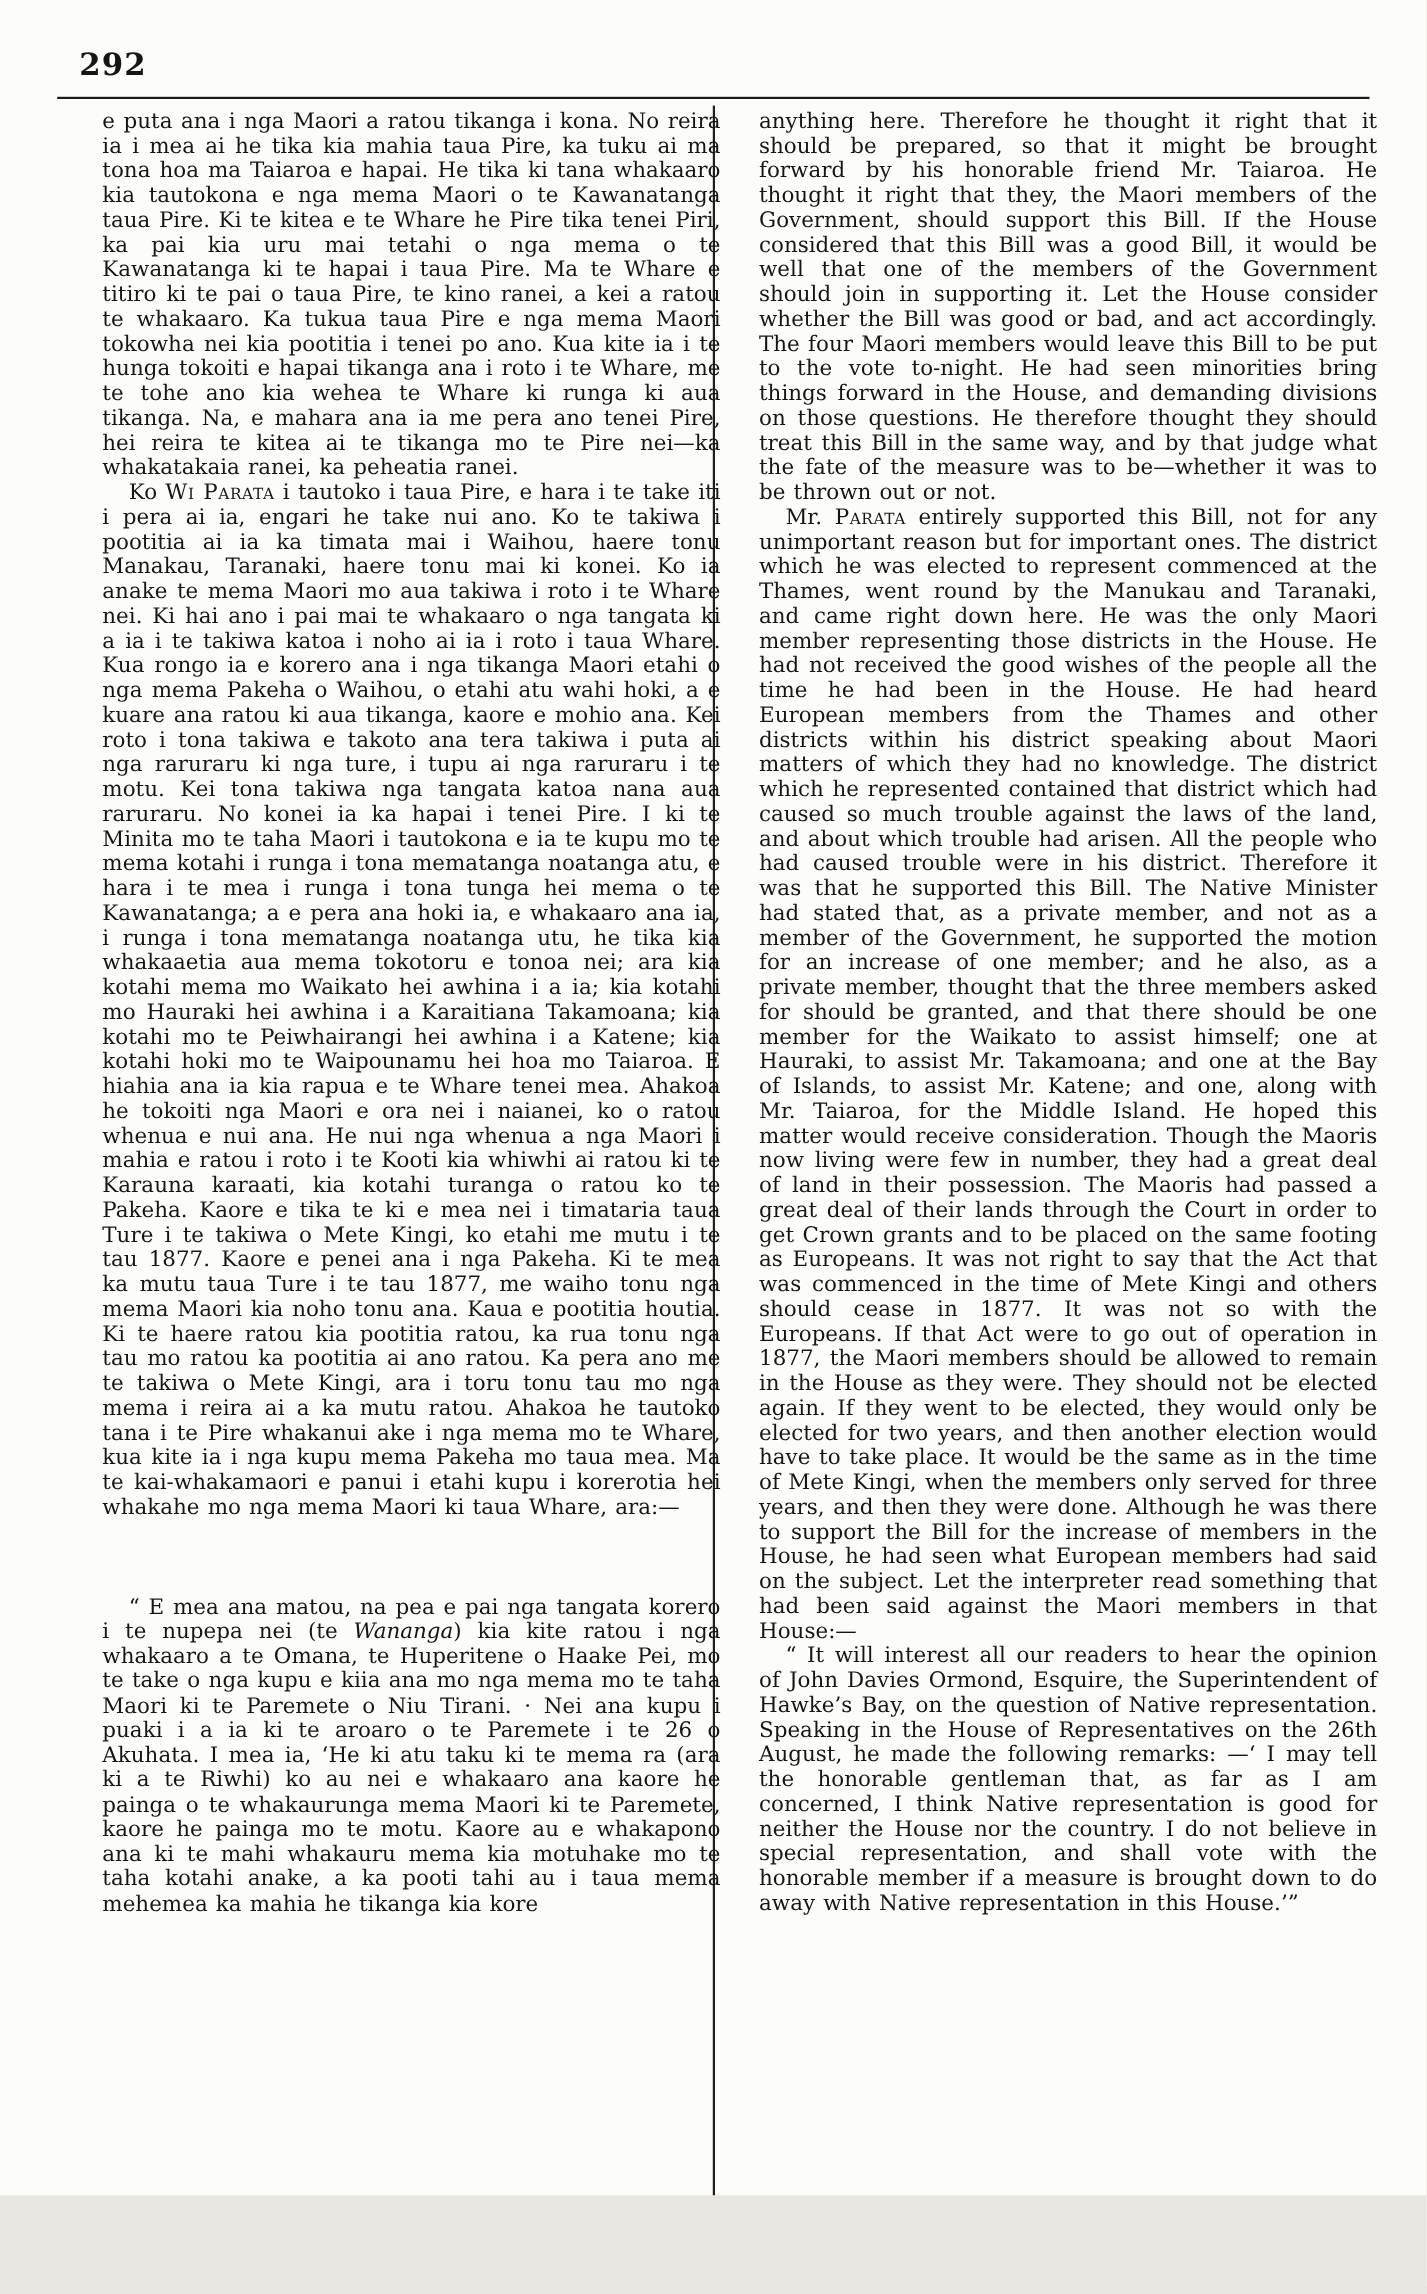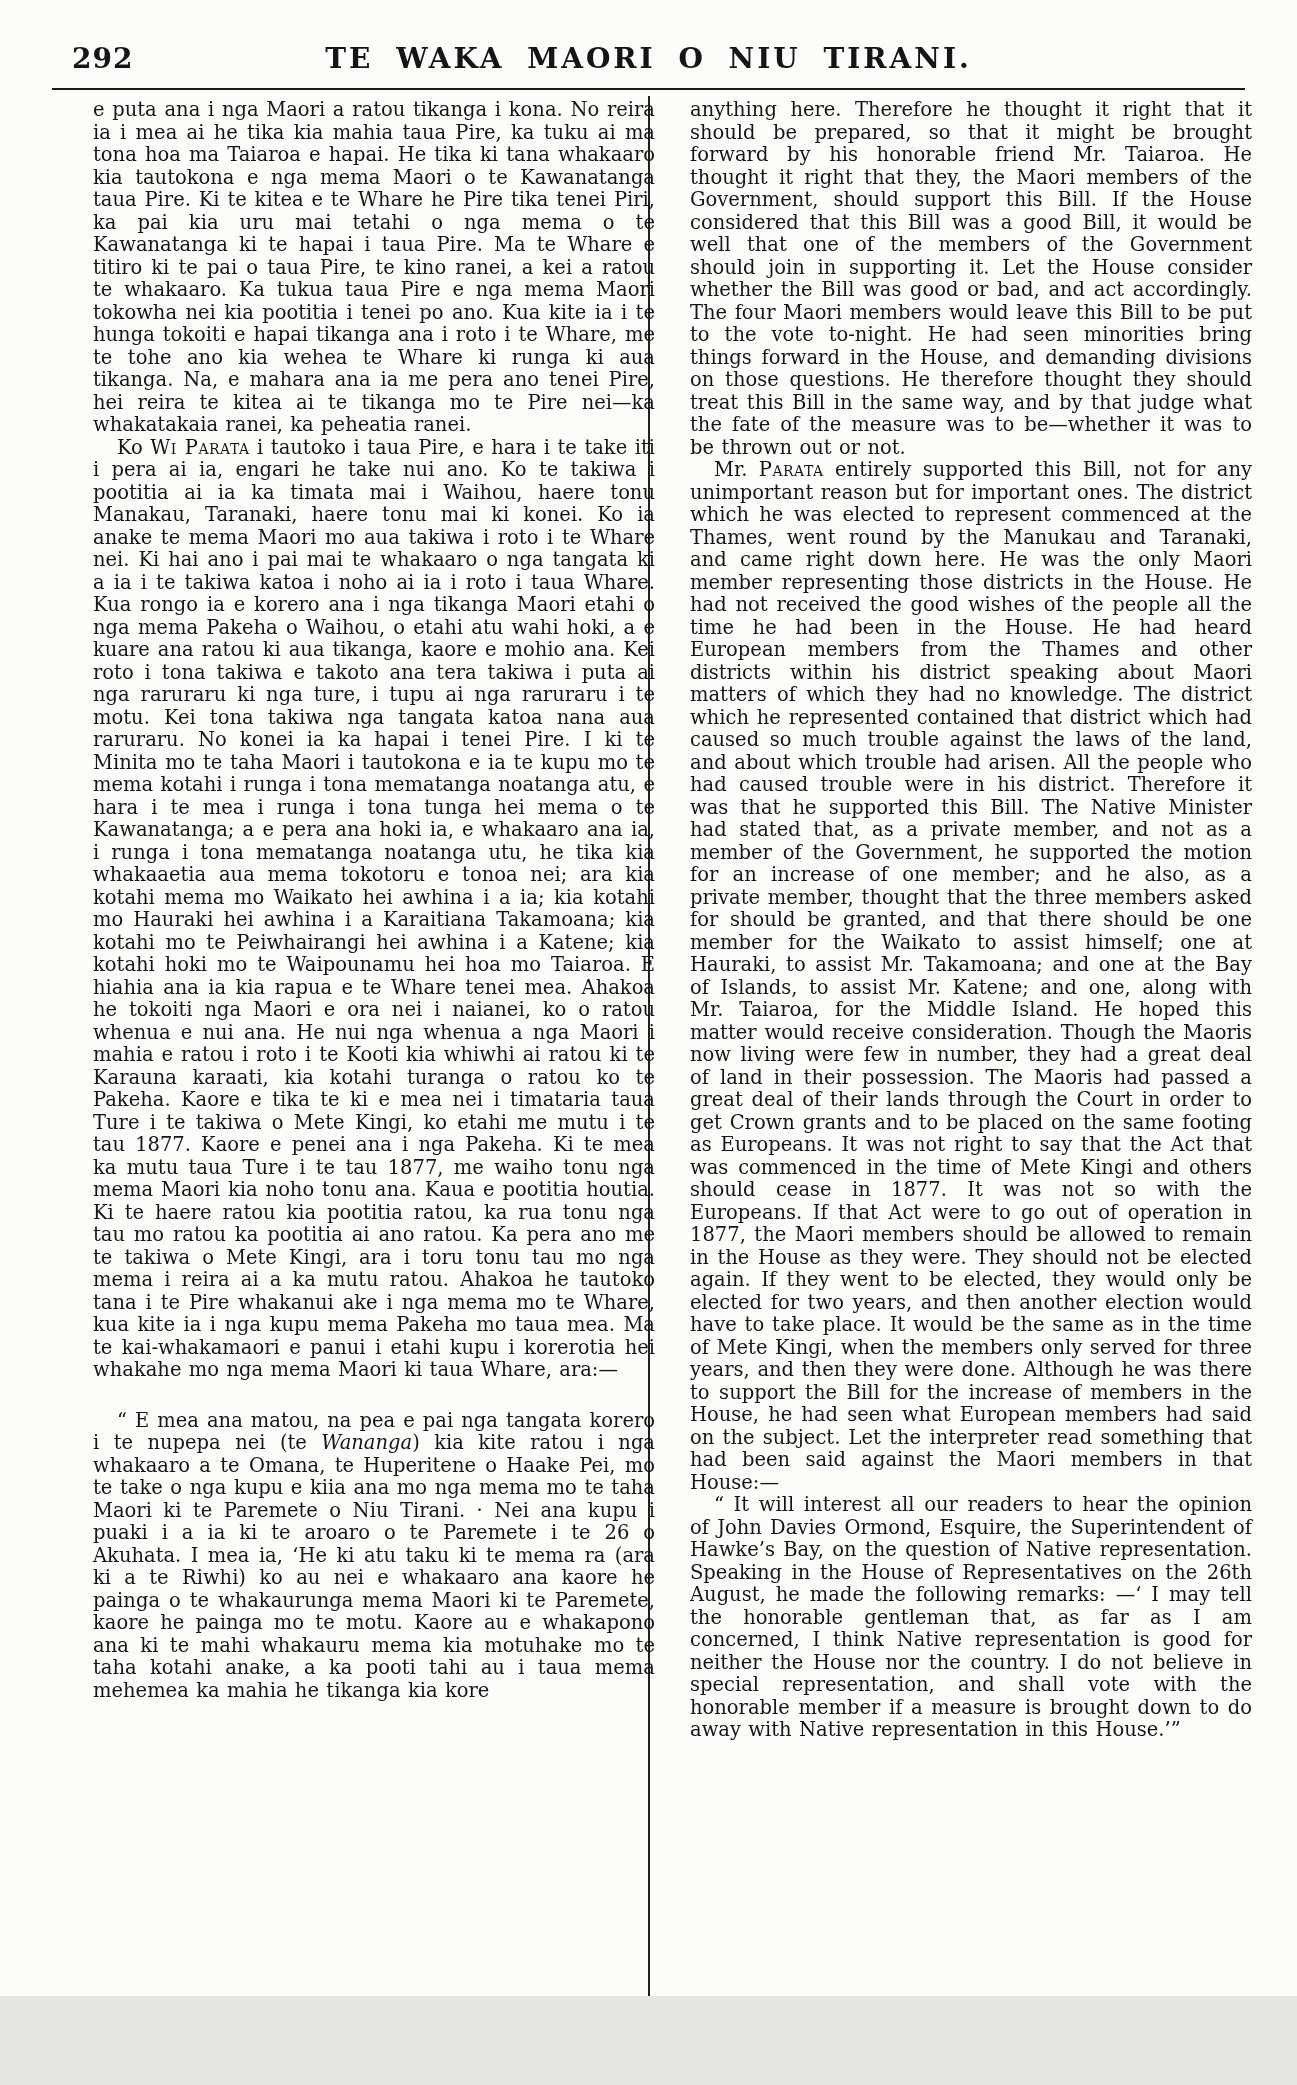--- a/index.html
+++ b/index.html
@@ -56,37 +56,36 @@
     text-align: justify;
     font-size: 19.5px;
     line-height: 22.5px;
     word-spacing: 0.06em;
     hyphens: none;
   }
   .col-left  { left: 93px;  }
   .col-right { left: 690px; }
   p.para { margin: 0; padding: 0; }
   p.para.indent { text-indent: 24px; }
-  p.para.spaced { margin-top: 28px; }
+  p.para.spaced { margin-top: 68px; }
   .sc { font-variant: small-caps; letter-spacing: 0.5px; }
   .it { font-style: italic; }
   .speck {
     position: absolute;
     width: 5px;
     height: 7px;
     background: #15130f;
     border-radius: 50% 50% 45% 55%;
   }
 </style>
 </head>
 <body>
 
 <div class="page">
   <div class="page-number">292</div>
-  <div class="masthead">TE WAKA MAORI O NIU TIRANI.</div>
   <div class="header-rule"></div>
   <div class="column-divider"></div>
   <div class="col col-left">
       <p class="para"><span>e puta ana i nga Maori a ratou tikanga i kona.  No reira ia i mea ai he tika kia mahia taua Pire, ka tuku ai ma tona hoa ma Taiaroa e hapai.  He tika ki tana whakaaro kia tautokona e nga mema Maori o te Kawanatanga taua Pire.  Ki te kitea e te Whare he Pire tika tenei Piri, ka pai kia uru mai tetahi o nga mema o te Kawanatanga ki te hapai i taua Pire.  Ma te Whare e titiro ki te pai o taua Pire, te kino ranei, a kei a ratou te whakaaro.  Ka tukua taua Pire e nga mema Maori tokowha nei kia pootitia i tenei po ano.  Kua kite ia i te hunga tokoiti e hapai tikanga ana i roto i te Whare, me te tohe ano kia wehea te Whare ki runga ki aua tikanga.  Na, e mahara ana ia me pera ano tenei Pire, hei reira te kitea ai te tikanga mo te Pire nei—ka whakatakaia ranei, ka peheatia ranei.</span></p>
       <p class="para indent"><span>Ko </span><span class="sc">Wi Parata</span><span> i tautoko i taua Pire, e hara i te take iti i pera ai ia, engari he take nui ano.  Ko te takiwa i pootitia ai ia ka timata mai i Waihou, haere tonu Manakau, Taranaki, haere tonu mai ki konei.  Ko ia anake te mema Maori mo aua takiwa i roto i te Whare nei.  Ki hai ano i pai mai te whakaaro o nga tangata ki a ia i te takiwa katoa i noho ai ia i roto i taua Whare.  Kua rongo ia e korero ana i nga tikanga Maori etahi o nga mema Pakeha o Waihou, o etahi atu wahi hoki, a e kuare ana ratou ki aua tikanga, kaore e mohio ana.  Kei roto i tona takiwa e takoto ana tera takiwa i puta ai nga raruraru ki nga ture, i tupu ai nga raruraru i te motu.  Kei tona takiwa nga tangata katoa nana aua raruraru.  No konei ia ka hapai i tenei Pire.  I ki te Minita mo te taha Maori i tautokona e ia te kupu mo te mema kotahi i runga i tona mematanga noatanga atu, e hara i te mea i runga i tona tunga hei mema o te Kawanatanga; a e pera ana hoki ia, e whakaaro ana ia, i runga i tona mematanga noatanga utu, he tika kia whakaaetia aua mema tokotoru e tonoa nei; ara kia kotahi mema mo Waikato hei awhina i a ia; kia kotahi mo Hauraki hei awhina i a Karaitiana Takamoana; kia kotahi mo te Peiwhairangi hei awhina i a Katene; kia kotahi hoki mo te Waipounamu hei hoa mo Taiaroa.  E hiahia ana ia kia rapua e te Whare tenei mea.  Ahakoa he tokoiti nga Maori e ora nei i naianei, ko o ratou whenua e nui ana.  He nui nga whenua a nga Maori i mahia e ratou i roto i te Kooti kia whiwhi ai ratou ki te Karauna karaati, kia kotahi turanga o ratou ko te Pakeha.  Kaore e tika te ki e mea nei i timataria taua Ture i te takiwa o Mete Kingi, ko etahi me mutu i te tau 1877.  Kaore e penei ana i nga Pakeha.  Ki te mea ka mutu taua Ture i te tau 1877, me waiho tonu nga mema Maori kia noho tonu ana.  Kaua e pootitia houtia.  Ki te haere ratou kia pootitia ratou, ka rua tonu nga tau mo ratou ka pootitia ai ano ratou.  Ka pera ano me te takiwa o Mete Kingi, ara i toru tonu tau mo nga mema i reira ai a ka mutu ratou.  Ahakoa he tautoko tana i te Pire whakanui ake i nga mema mo te Whare, kua kite ia i nga kupu mema Pakeha mo taua mea.  Ma te kai-whakamaori e panui i etahi kupu i korerotia hei whakahe mo nga mema Maori ki taua Whare, ara:—</span></p>
       <p class="para indent spaced"><span>“ E mea ana matou, na pea e pai nga tangata korero i te nupepa nei (te </span><span class="it">Wananga</span><span>) kia kite ratou i nga whakaaro a te Omana, te Huperitene o Haake Pei, mo te take o nga kupu e kiia ana mo nga mema mo te taha Maori ki te Paremete o Niu Tirani. · Nei ana kupu i puaki i a ia ki te aroaro o te Paremete i te 26 o Akuhata.  I mea ia, ‘He ki atu taku ki te mema ra (ara ki a te Riwhi) ko au nei e whakaaro ana kaore he painga o te whakaurunga mema Maori ki te Paremete, kaore he painga mo te motu.  Kaore au e whakapono ana ki te mahi whakauru mema kia motuhake mo te taha kotahi anake, a ka pooti tahi au i taua mema mehemea ka mahia he tikanga kia kore</span></p>
     </div>
   <div class="col col-right">
       <p class="para"><span>anything here.  Therefore he thought it right that it should be prepared, so that it might be brought forward by his honorable friend Mr. Taiaroa.  He thought it right that they, the Maori members of the Government, should support this Bill.  If the House considered that this Bill was a good Bill, it would be well that one of the members of the Government should join in supporting it.  Let the House consider whether the Bill was good or bad, and act accordingly. The four Maori members would leave this Bill to be put to the vote to-night.  He had seen minorities bring things forward in the House, and demanding divisions on those questions.  He therefore thought they should treat this Bill in the same way, and by that judge what the fate of the measure was to be—whether it was to be thrown out or not.</span></p>
       <p class="para indent"><span>Mr. </span><span class="sc">Parata</span><span> entirely supported this Bill, not for any unimportant reason but for important ones.  The district which he was elected to represent commenced at the Thames, went round by the Manukau and Taranaki, and came right down here.  He was the only Maori member representing those districts in the House.  He had not received the good wishes of the people all the time he had been in the House.  He had heard European members from the Thames and other districts within his district speaking about Maori matters of which they had no knowledge.  The district which he represented contained that district which had caused so much trouble against the laws of the land, and about which trouble had arisen.  All the people who had caused trouble were in his district.  Therefore it was that he supported this Bill. The Native Minister had stated that, as a private member, and not as a member of the Government, he supported the motion for an increase of one member; and he also, as a private member, thought that the three members asked for should be granted, and that there should be one member for the Waikato to assist himself; one at Hauraki, to assist Mr. Takamoana; and one at the Bay of Islands, to assist Mr. Katene; and one, along with Mr. Taiaroa, for the Middle Island. He hoped this matter would receive consideration. Though the Maoris now living were few in number, they had a great deal of land in their possession.  The Maoris had passed a great deal of their lands through the Court in order to get Crown grants and to be placed on the same footing as Europeans.  It was not right to say that the Act that was commenced in the time of Mete Kingi and others should cease in 1877. It was not so with the Europeans.  If that Act were to go out of operation in 1877, the Maori members should be allowed to remain in the House as they were.  They should not be elected again.  If they went to be elected, they would only be elected for two years, and then another election would have to take place.  It would be the same as in the time of Mete Kingi, when the members only served for three years, and then they were done.  Although he was there to support the Bill for the increase of members in the House, he had seen what European members had said on the subject.  Let the interpreter read something that had been said against the Maori members in that House:—</span></p>

